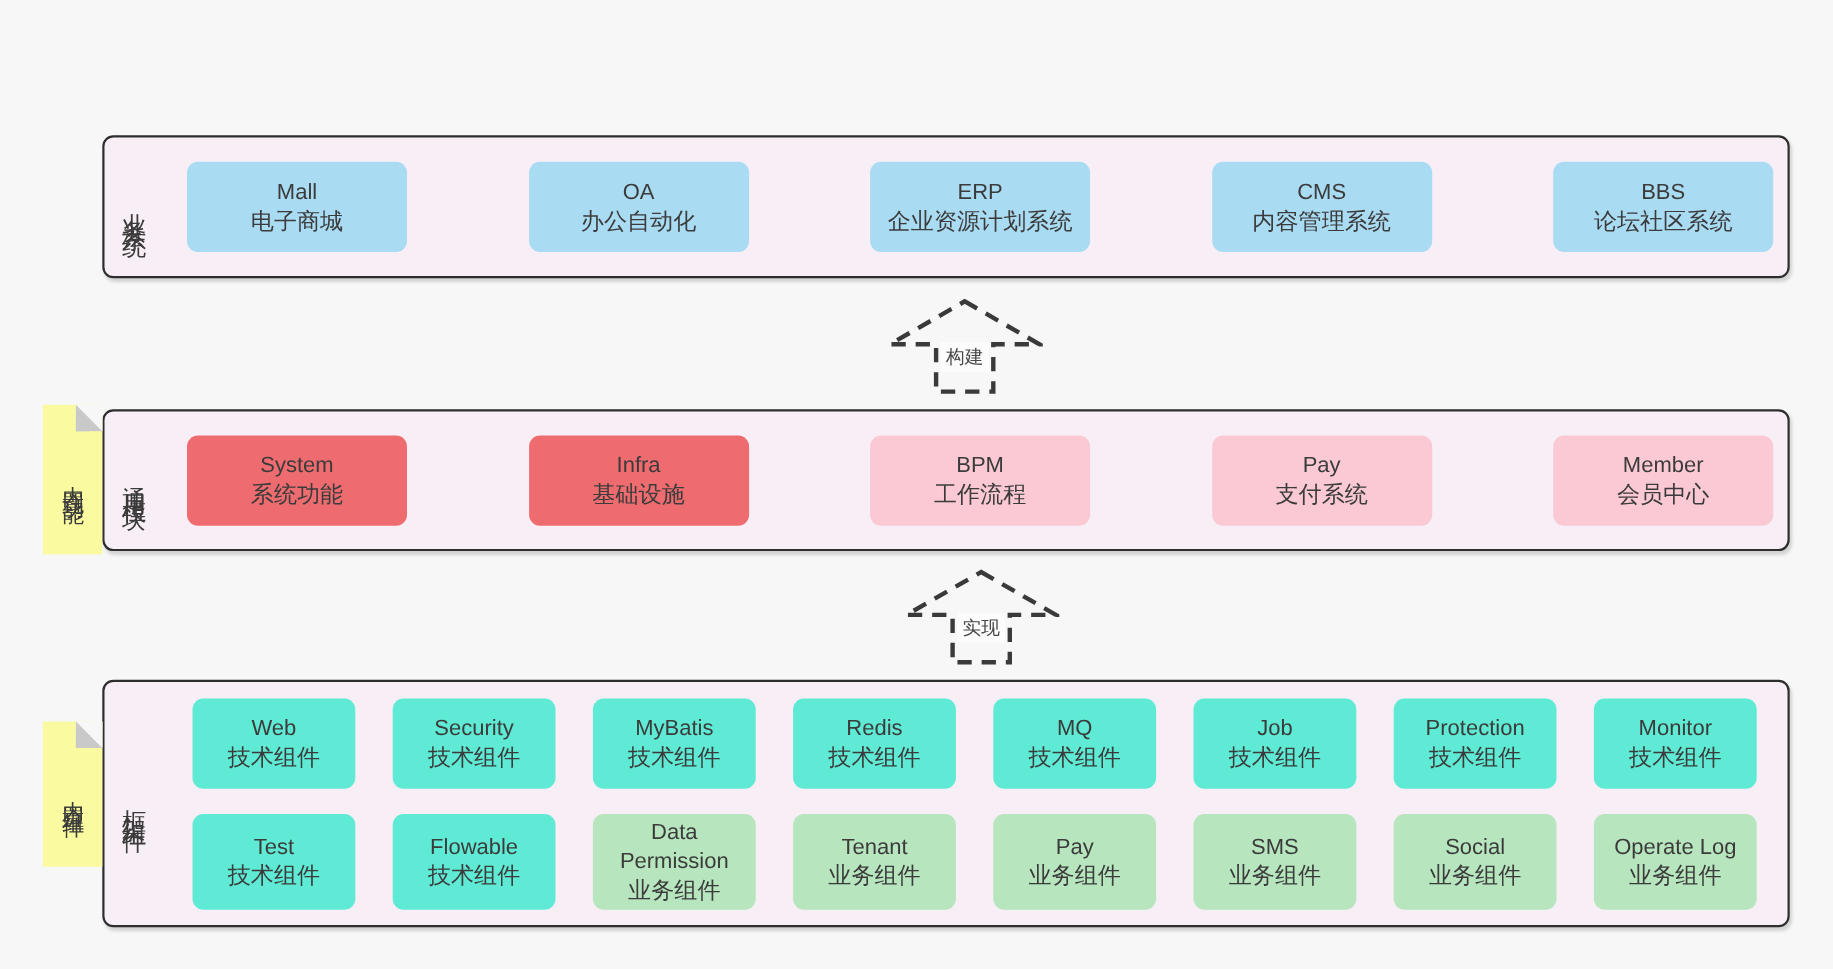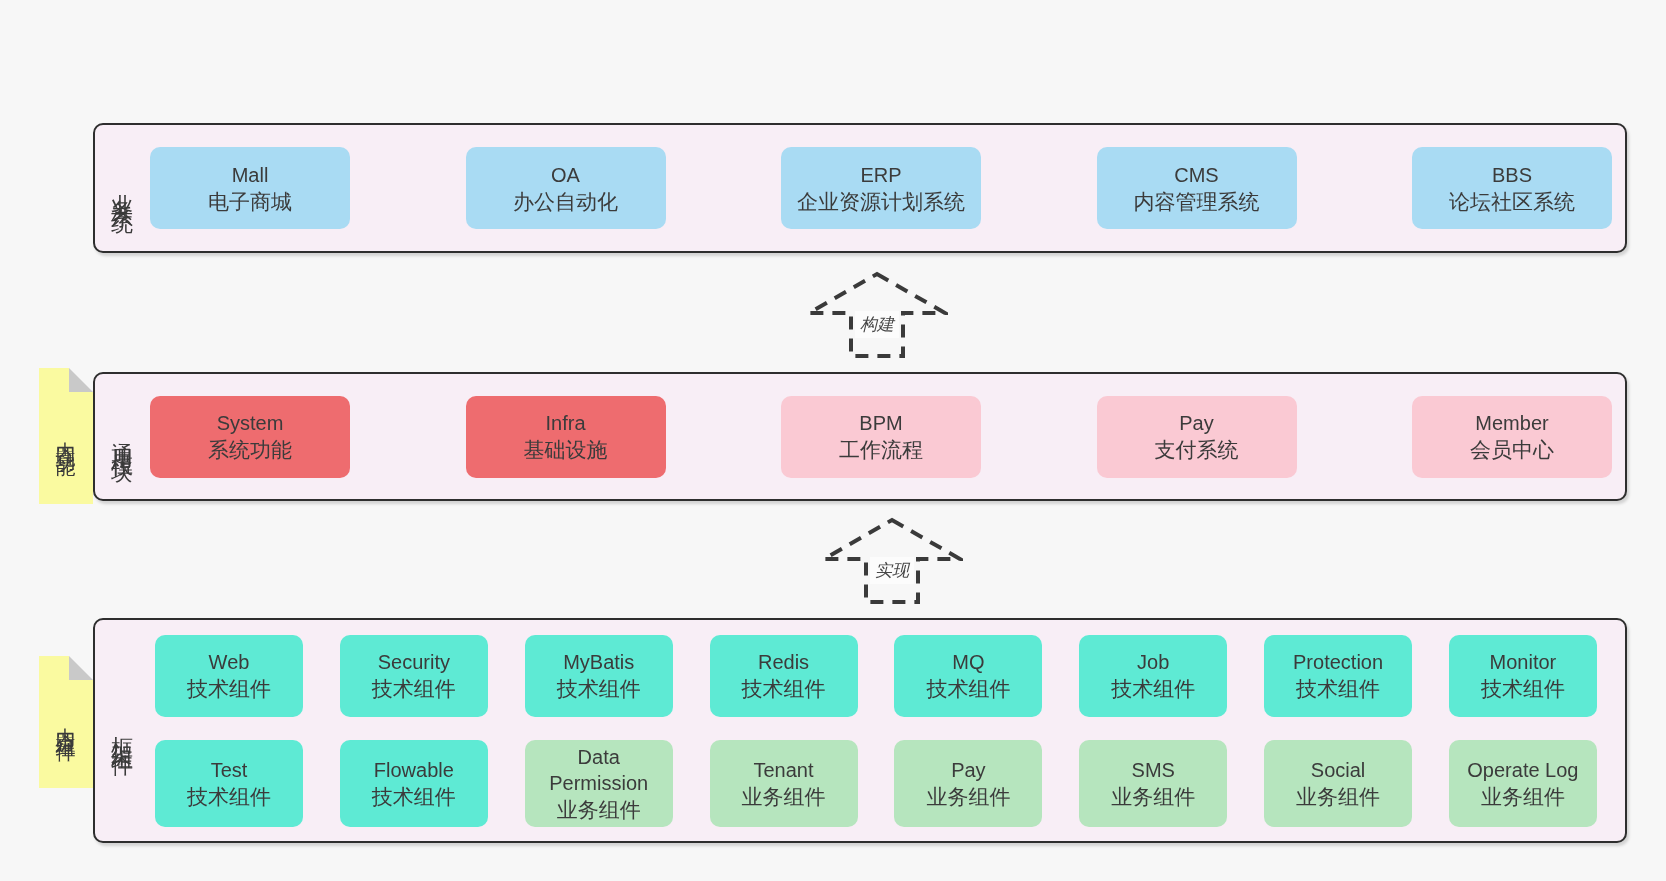--- a/index.html
+++ b/index.html
@@ -29,21 +29,21 @@
     position:absolute;left:0;top:0;height:100%;width:54px;
     display:flex;align-items:center;justify-content:center;
   }
   .band-label span{
     writing-mode:vertical-rl;
     font-size:22px;letter-spacing:6px;color:#3a3a3a;line-height:1;
   }
 
   .boxes{
     position:absolute;top:0;height:100%;
-    display:flex;flex-direction:column;justify-content:center;gap:23px;
+    display:flex;flex-direction:column;justify-content:center;gap:23px;margin-left:20px;
   }
   #band-business .boxes,
   #band-modules .boxes{left:55px;right:13px;}
   #band-components .boxes{left:60px;right:28px;}
 
   .row{display:flex;justify-content:space-between;}
 
   .box{
     border-radius:10px;
     display:flex;flex-direction:column;align-items:center;justify-content:center;
@@ -75,21 +75,21 @@
     writing-mode:vertical-rl;
     font-size:20px;letter-spacing:5px;color:#3a3a3a;line-height:1;
   }
   .fold{
     position:absolute;top:0;right:0;width:0;height:0;
     border-style:solid;border-width:12px;
     border-color:#f7f7f7 #f7f7f7 #c9c9c9 #c9c9c9;
   }
 
   
-  .arrow{position:absolute;width:142px;height:88px;font-style:italic;}
+  .arrow{position:absolute;width:142px;height:88px;}
   #arrow-build{left:806px;top:271px;}
   #arrow-implement{left:821px;top:517px;text-align:right;}
   .arrow svg{display:block;}
   .arrow-label{
     position:absolute;top:40px;left:50%;transform:translateX(-50%);
     background:#fcfcfc;
     padding:2px 5px;
     font-size:17px;color:#474747;white-space:nowrap;
   }
 </style>

